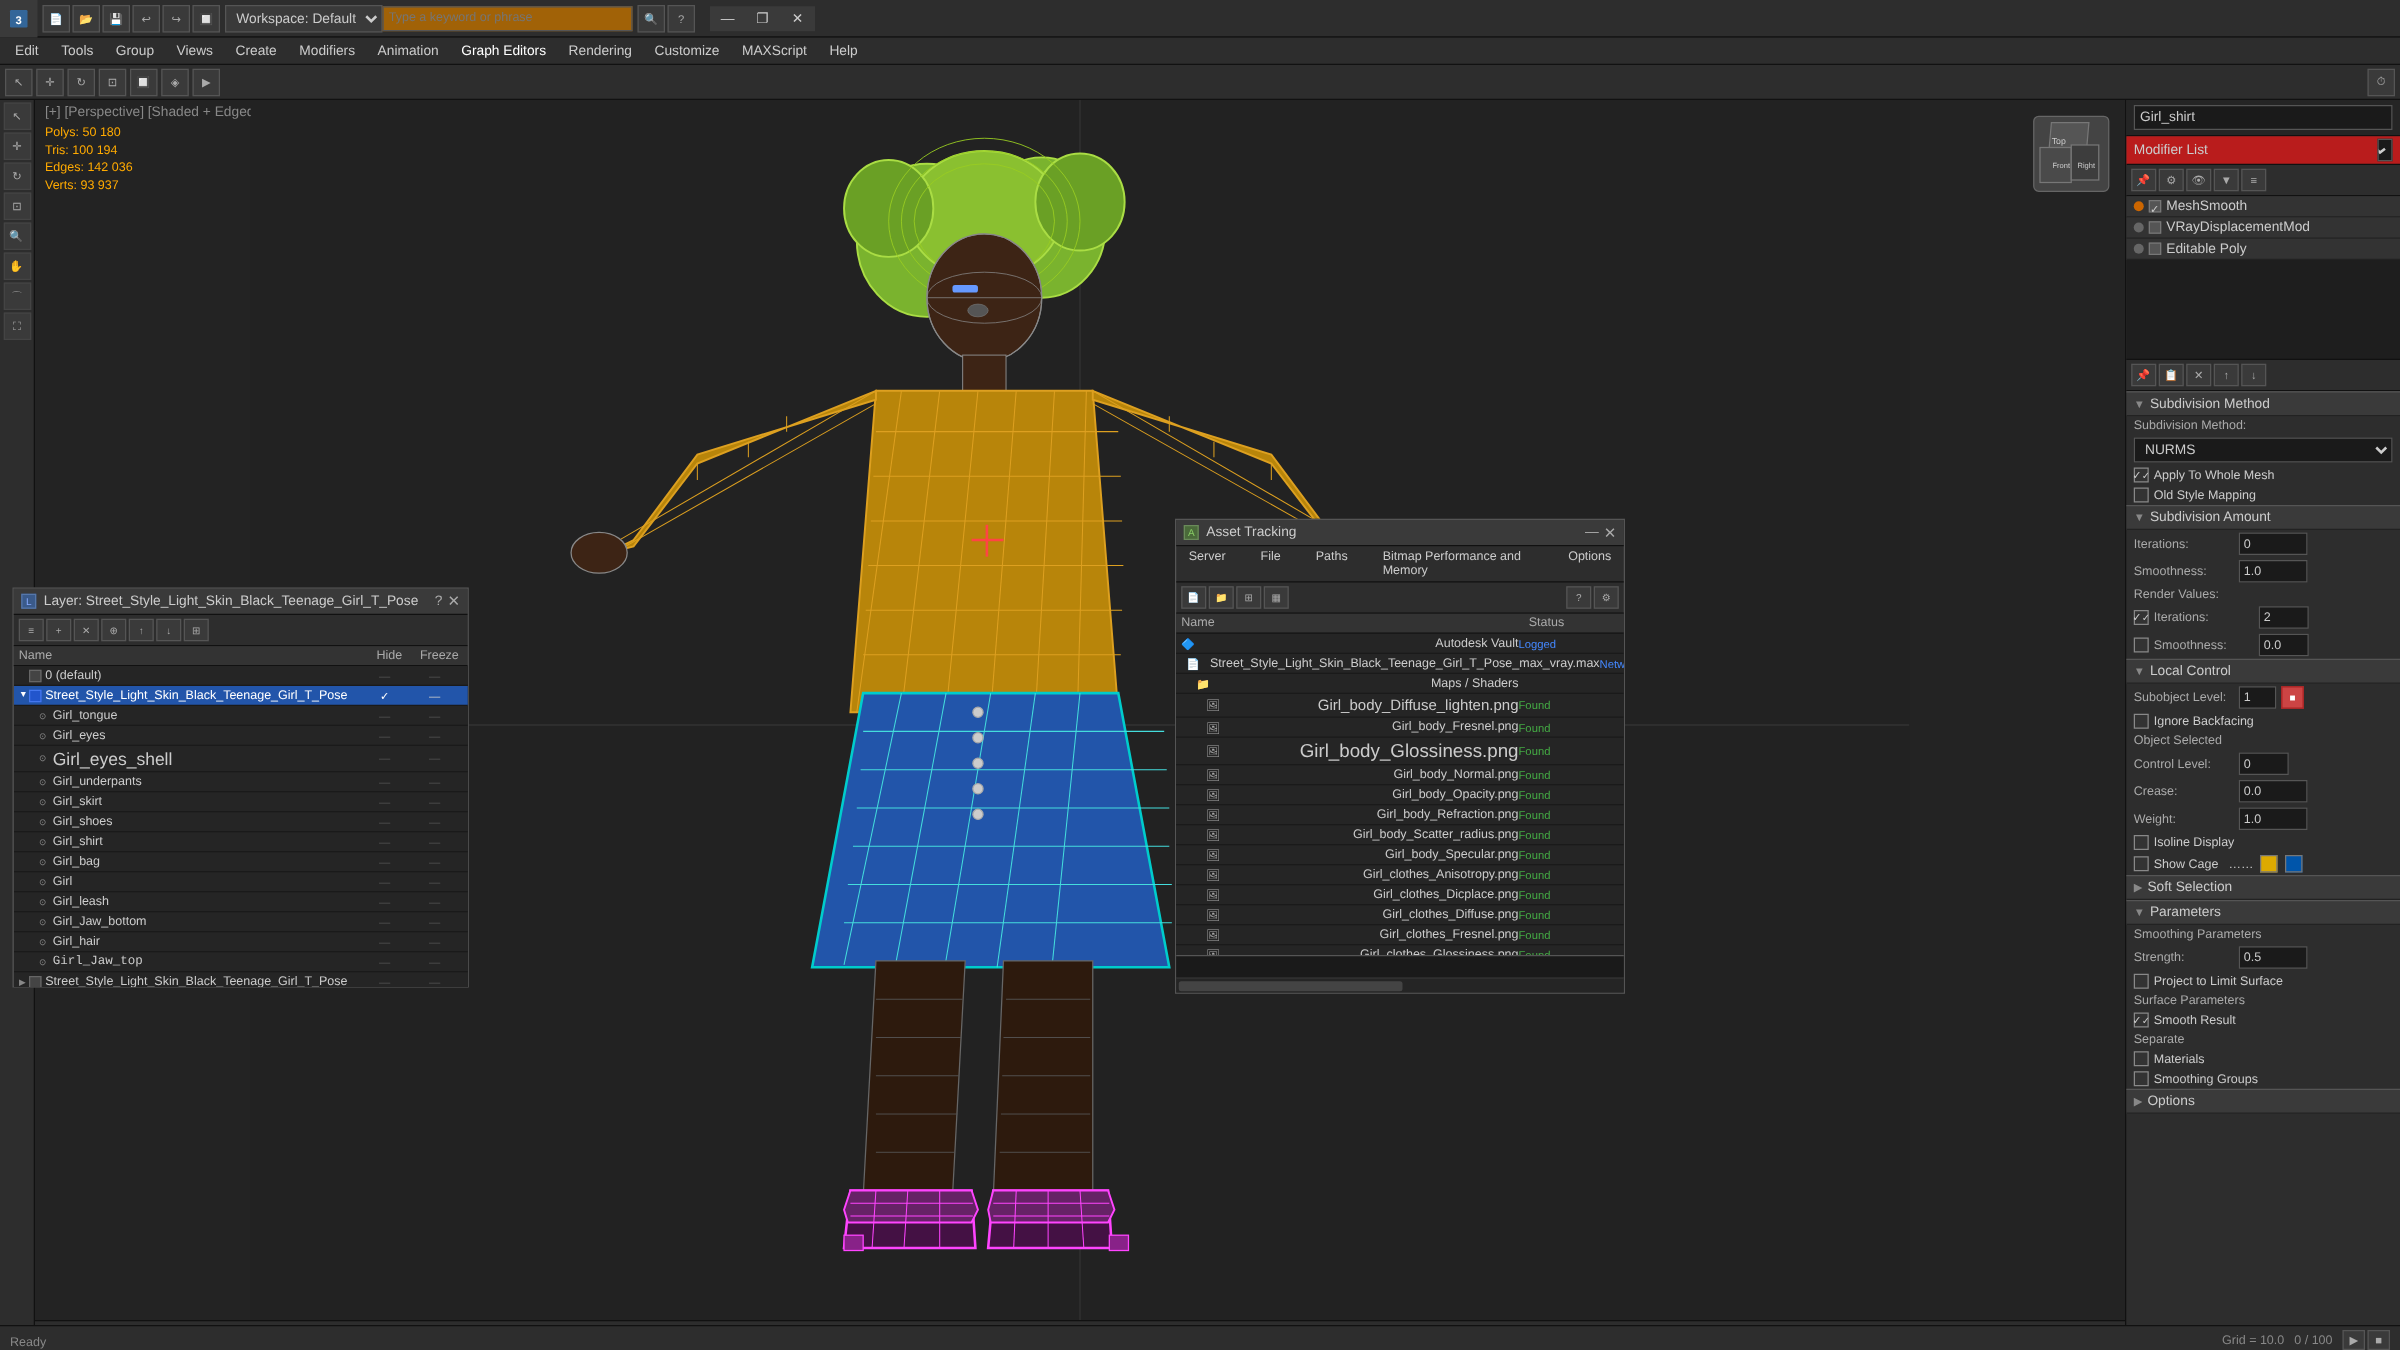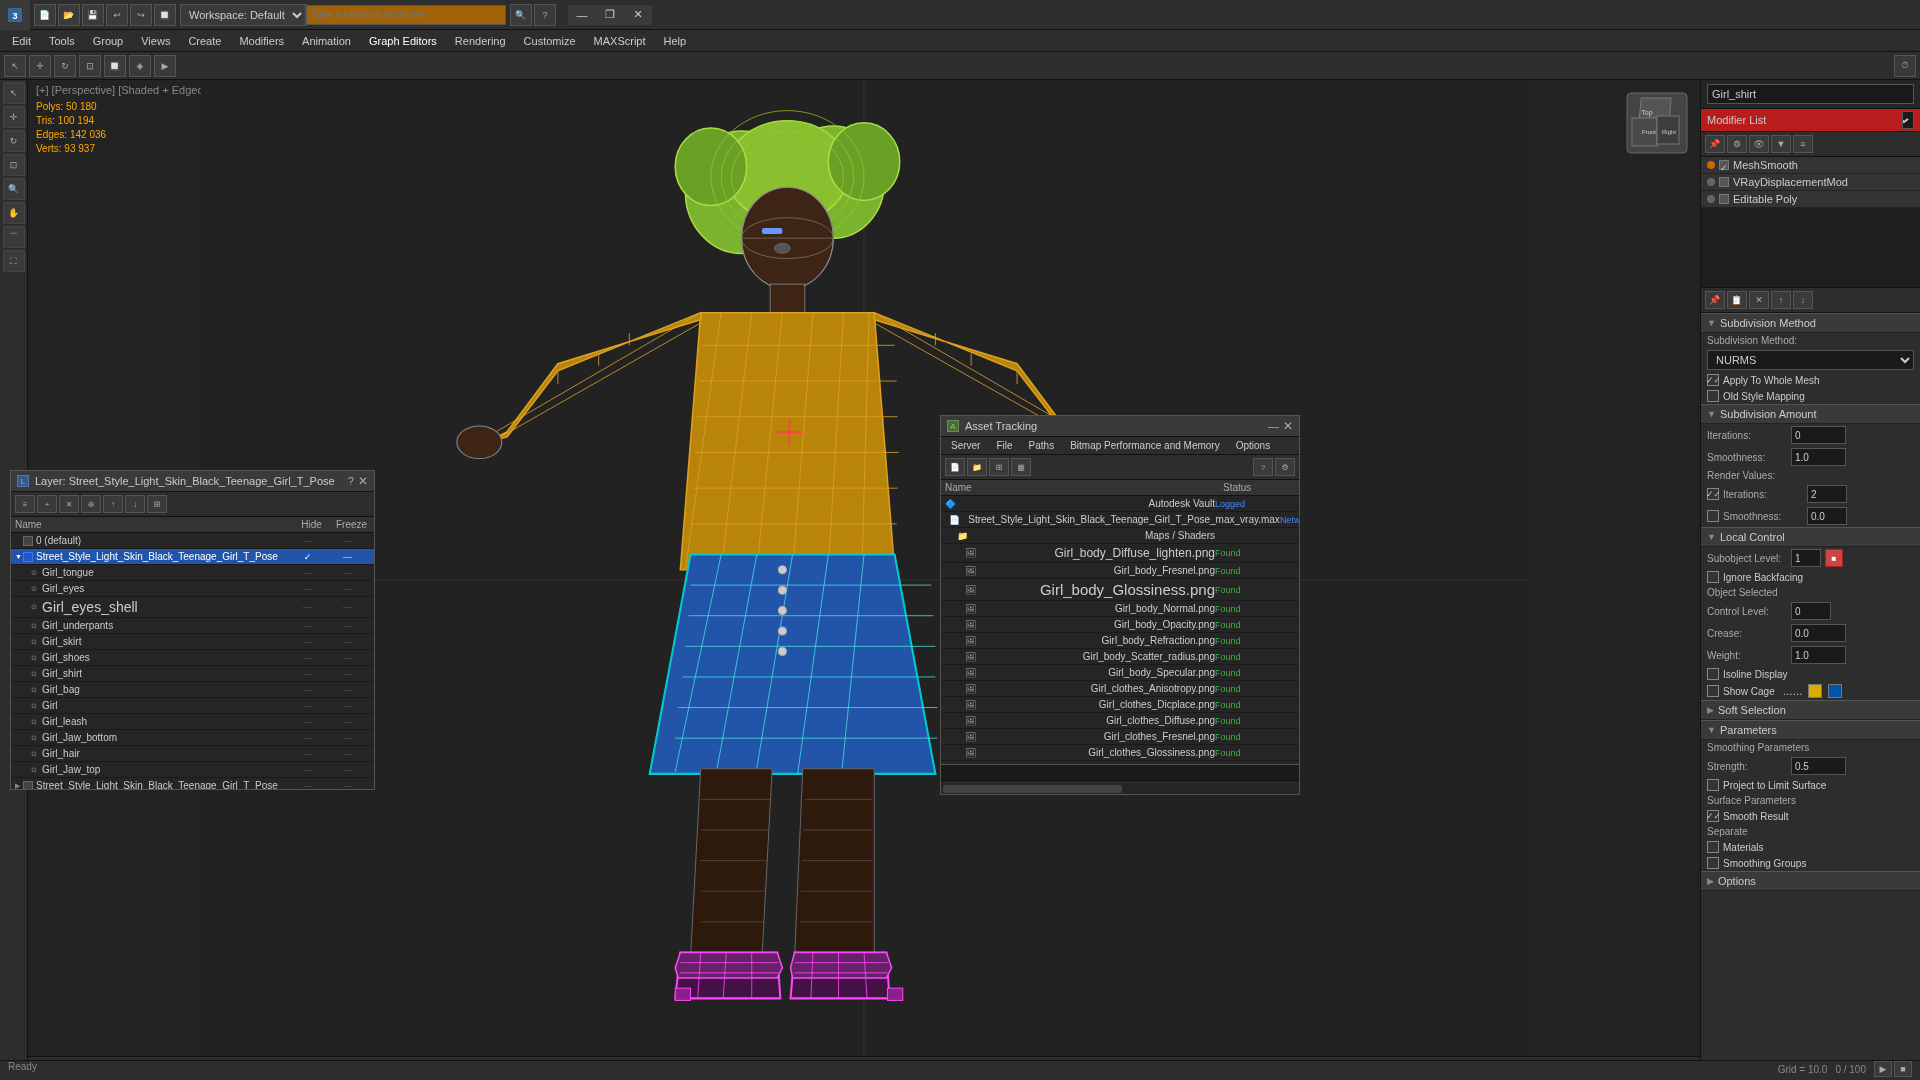--- a/index.html
+++ b/index.html
@@ -297,21 +297,21 @@
       color: #ccc;
     }
 
     
     #status-bar {
       width: 100%;
       height: 20px;
       background: #2d2d2d;
       border-top: 1px solid #111;
       display: flex;
-      align-items: flex-start;
+      align-items: flex-end;
       padding: 0 8px;
       font-size: 10px;
       color: #888;
       position: absolute;
       bottom: 0;
       left: 0;
     }
 
     
     #layer-dialog {
@@ -428,21 +428,21 @@
       width: 360px;
       height: 380px;
       background: #2d2d2d;
       border: 1px solid #555;
       z-index: 100;
       display: flex;
       flex-direction: column;
     }
     .asset-menubar {
       display: flex;
-      gap: 4px;
+      gap: 16px;
       padding: 2px 4px;
       border-bottom: 1px solid #111;
       font-size: 10px;
     }
     .asset-menu-item {
       padding: 1px 6px;
       cursor: pointer;
       color: #ccc;
     }
     .asset-toolbar {
@@ -1066,21 +1066,21 @@
     <div class="layer-item">
       <span style="width:16px;display:inline-block;"></span>
       <div style="width:8px;height:8px;margin-right:3px;font-size:7px;color:#888;">⊙</div>
       <span class="layer-name" style="font-size:10px;">Girl_hair</span>
       <span class="layer-hide layer-dash">—</span>
       <span class="layer-freeze layer-dash">—</span>
     </div>
     <div class="layer-item">
       <span style="width:16px;display:inline-block;"></span>
       <div style="width:8px;height:8px;margin-right:3px;font-size:7px;color:#888;">⊙</div>
-      <span class="layer-name" style="font-size:10px;">Girl_Jaw_top</span>
+      <span class="layer-name" style="font-size:10px;font-family:Liberation Mono, monospace;">Girl_Jaw_top</span>
       <span class="layer-hide layer-dash">—</span>
       <span class="layer-freeze layer-dash">—</span>
     </div>
     <div class="layer-item">
       <span class="layer-expand" style="width:8px;font-size:7px;color:#888;">▶</span>
       <div style="width:10px;height:10px;background:#444;border:1px solid #666;margin-right:3px;"></div>
       <span class="layer-name" style="font-size:10px;">Street_Style_Light_Skin_Black_Teenage_Girl_T_Pose</span>
       <span class="layer-hide layer-dash">—</span>
       <span class="layer-freeze layer-dash">—</span>
     </div>

